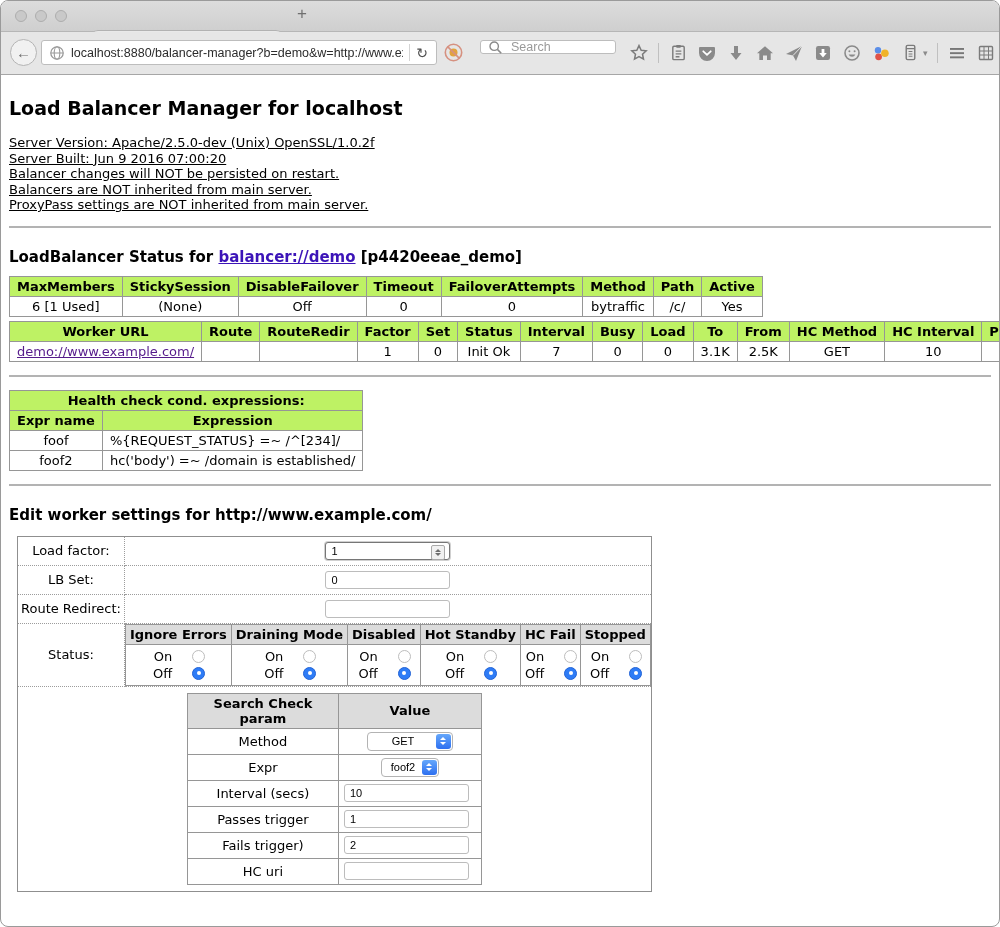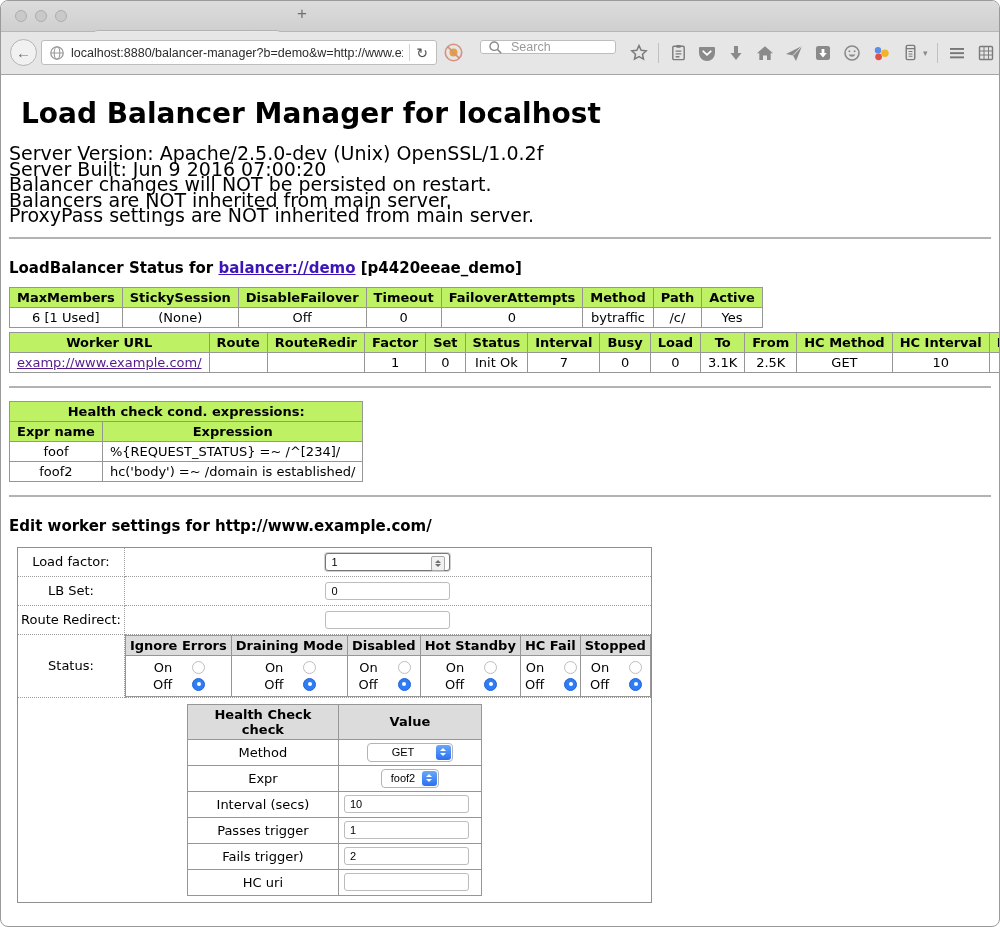--- a/index.html
+++ b/index.html
@@ -34,22 +34,22 @@
              display:flex;align-items:center;}
   .searchbar input{border:none;outline:none;flex:1;font:12.5px "Liberation Sans",sans-serif;
                    color:#333;background:transparent;min-width:0;}
   .searchbar input::placeholder{color:#9a9a9a;}
   .iconrow{position:absolute;left:628px;top:8px;height:25px;display:flex;align-items:center;gap:9px;}
   .tbicon{display:flex;align-items:center;justify-content:center;width:20px;height:22px;}
   .vsep{width:1px;height:20px;background:#c0c0c0;}
   .caret{font-size:9px;color:#8a8a8a;margin-left:-6px;}
   
   .content{padding:8px 8px 0;background:#fff;font-family:"DejaVu Sans",sans-serif;color:#000;}
-  h1{font-size:28px;margin:14px 12px 16px;font-family:"DejaVu Sans",sans-serif;}
-  .srv{font-size:19px;line-height:15.5px;}
+  h1{font-size:19px;margin:14px 0 16px;font-family:"DejaVu Sans",sans-serif;}
+  .srv{font-size:13px;line-height:15.5px;text-decoration:underline;}
   .rule{border:none;height:2px;background:#b3b3b3;margin:13px 0;}
   .sec{font-size:15px;font-weight:bold;margin:20px 0 10px;}
   .blink{color:#3c14b8;text-decoration:underline;font-weight:bold;}
   .wlink{color:#551a8b;text-decoration:underline;}
   table.data{border-collapse:collapse;font-size:13px;margin-top:4px;}
   table.data th,table.data td{border:1px solid #969696;padding:2px 7px;text-align:center;white-space:nowrap;}
   table.data th{background:#bef264;}
   table.data td.tleft{text-align:left;}
   .worker{margin-top:16px;}
   .exprtbl{margin-top:2px;}
@@ -291,21 +291,21 @@
         <th>Busy</th>
         <th>Load</th>
         <th>To</th>
         <th>From</th>
         <th>HC Method</th>
         <th>HC Interval</th>
         <th>Passes</th>
 
       </tr>
       <tr>
-        <td class="tleft"><a class="wlink" href="#">examp://www.example.com/</a></td>
+        <td class="tleft"><a class="wlink" href="#">demo://www.example.com/</a></td>
         <td></td>
         <td></td>
         <td>1</td>
         <td>0</td>
         <td>Init Ok</td>
         <td>7</td>
         <td>0</td>
         <td>0</td>
         <td>3.1K</td>
         <td>2.5K</td>
@@ -442,21 +442,21 @@
             </tr>
           </tbody>
               </table>
         </td>
       </tr>
       <tr>
         <td colspan="2">
           <table class="hc">
             <tbody>
                   <tr>
-              <th>Health Check check</th>
+              <th>Search Check param</th>
               <th>Value</th>
             </tr>
             <tr>
               <td class="hclab">Method</td>
               <td class="hcval">
                 <span class="select selw85">
                         <span>GET</span>
                         <span class="selbtn">
                           <i class="tri-u"></i>
                           <i class="tri-d"></i>

